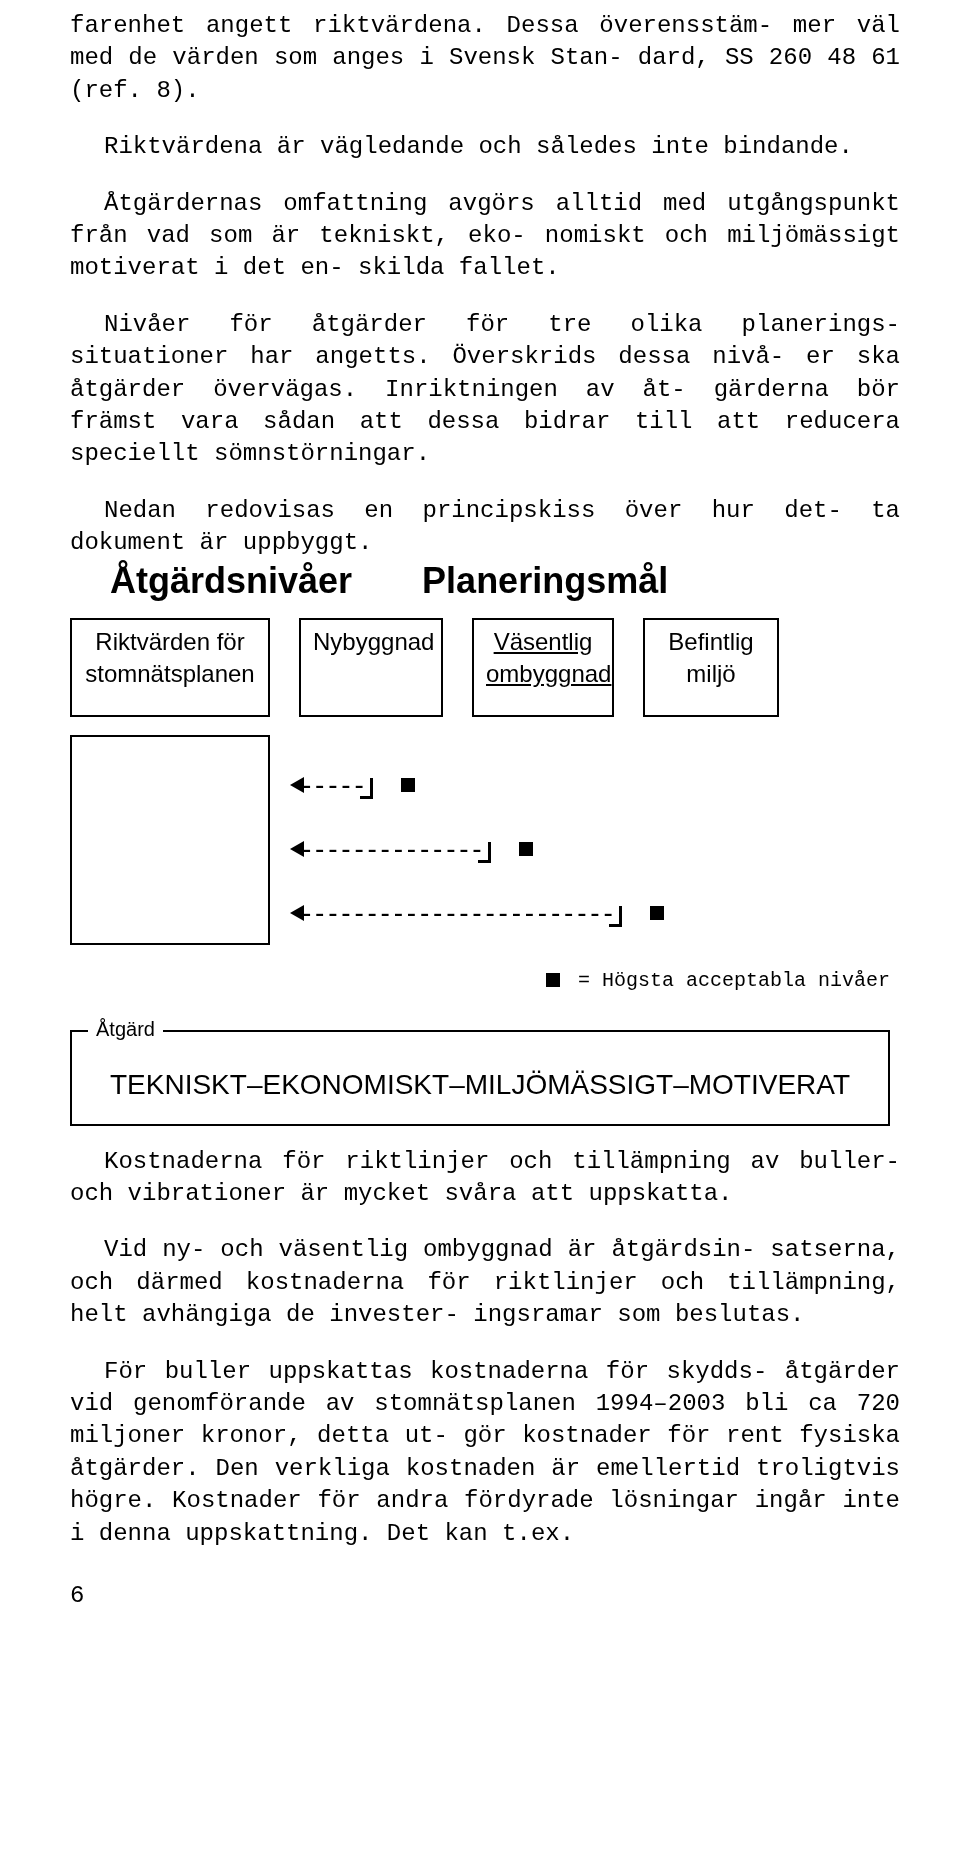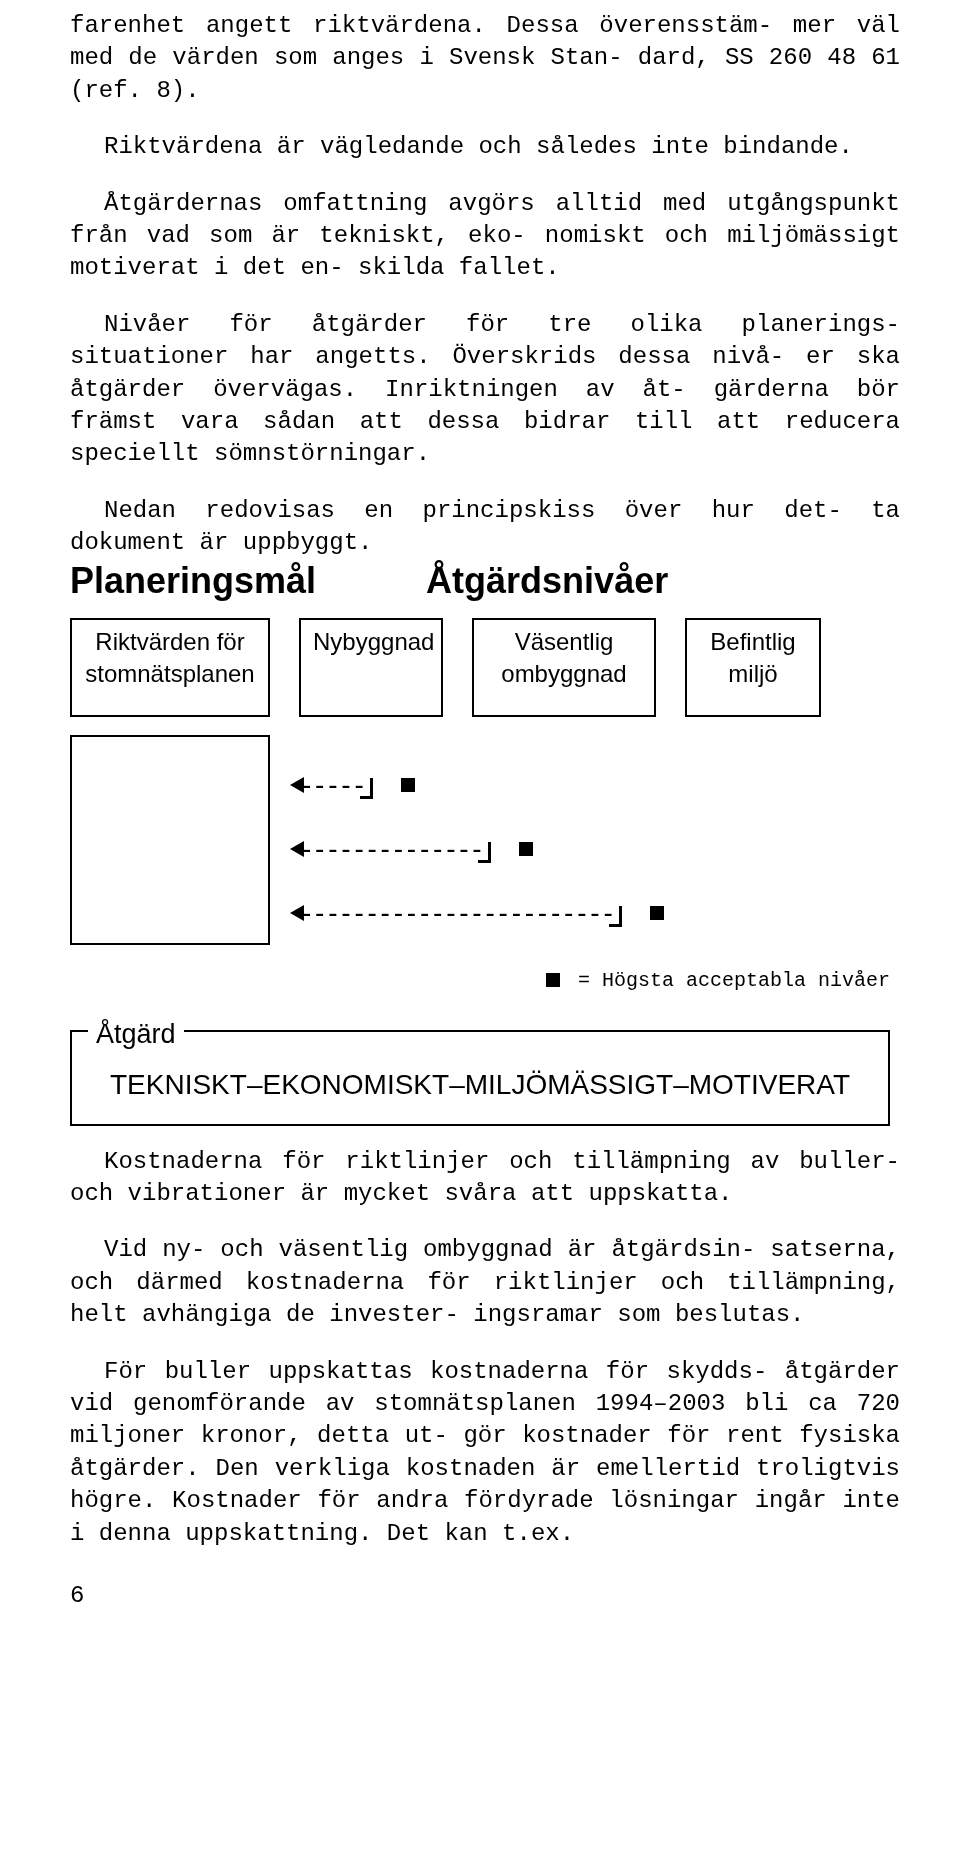--- a/index.html
+++ b/index.html
@@ -42,21 +42,21 @@
   }
   .box {
     border: 2px solid #000;
     padding: 6px 12px 24px 12px;
     text-align: center;
     font-size: 24px;
     box-sizing: border-box;
   }
   .box.small1 { width: 200px; }
   .box.small2 { width: 144px; }
-  .box.small3 { width: 184px; }
+  .box.small3 { width: 142px; text-decoration: underline; }
   .box.small4 { width: 136px; }
   .big-box {
     border: 2px solid #000;
     width: 200px;
     height: 210px;
     box-sizing: border-box;
   }
   .diagram-row {
     display: flex;
     align-items: flex-start;
@@ -125,21 +125,21 @@
     margin: 0 10px 20px 0;
     position: relative;
     padding: 34px 20px 20px 20px;
   }
   .action-box .tab {
     position: absolute;
     top: -16px;
     left: 16px;
     background: #fff;
     font-family: Arial, sans-serif;
-    font-size: 27px;
+    font-size: 20px;
     padding: 0 8px;
   }
   .action-box .content {
     font-family: Arial, sans-serif;
     font-size: 28px;
     font-weight: normal;
     text-align: center;
   }
   .page-num {
     font-size: 24px;
@@ -153,22 +153,22 @@
 
 <p class="para indent">Riktvärdena är vägledande och således inte bindande.</p>
 
 <p class="para indent">Åtgärdernas omfattning avgörs alltid med utgångspunkt från vad som är tekniskt, eko- nomiskt och miljömässigt motiverat i det en- skilda fallet.</p>
 
 <p class="para indent">Nivåer för åtgärder för tre olika planerings- situationer har angetts. Överskrids dessa nivå- er ska åtgärder övervägas. Inriktningen av åt- gärderna bör främst vara sådan att dessa bidrar till att reducera speciellt sömnstörningar.</p>
 
 <p class="para indent" style="margin-bottom:4px;">Nedan redovisas en principskiss över hur det- ta dokument är uppbyggt.</p>
 
 <div class="sans table-headings">
+  <span style="margin-left:40px;">Åtgärdsnivåer</span>
   <span>Planeringsmål</span>
-  <span style="margin-left:40px;">Åtgärdsnivåer</span>
 </div>
 
 <div class="sans boxes-row">
   <div class="box small1">
     <span>Riktvärden för</span><br>
     <span>stomnätsplanen</span>
   </div>
   <div class="box small2">
     <span>Nybyggnad</span>
   </div>

